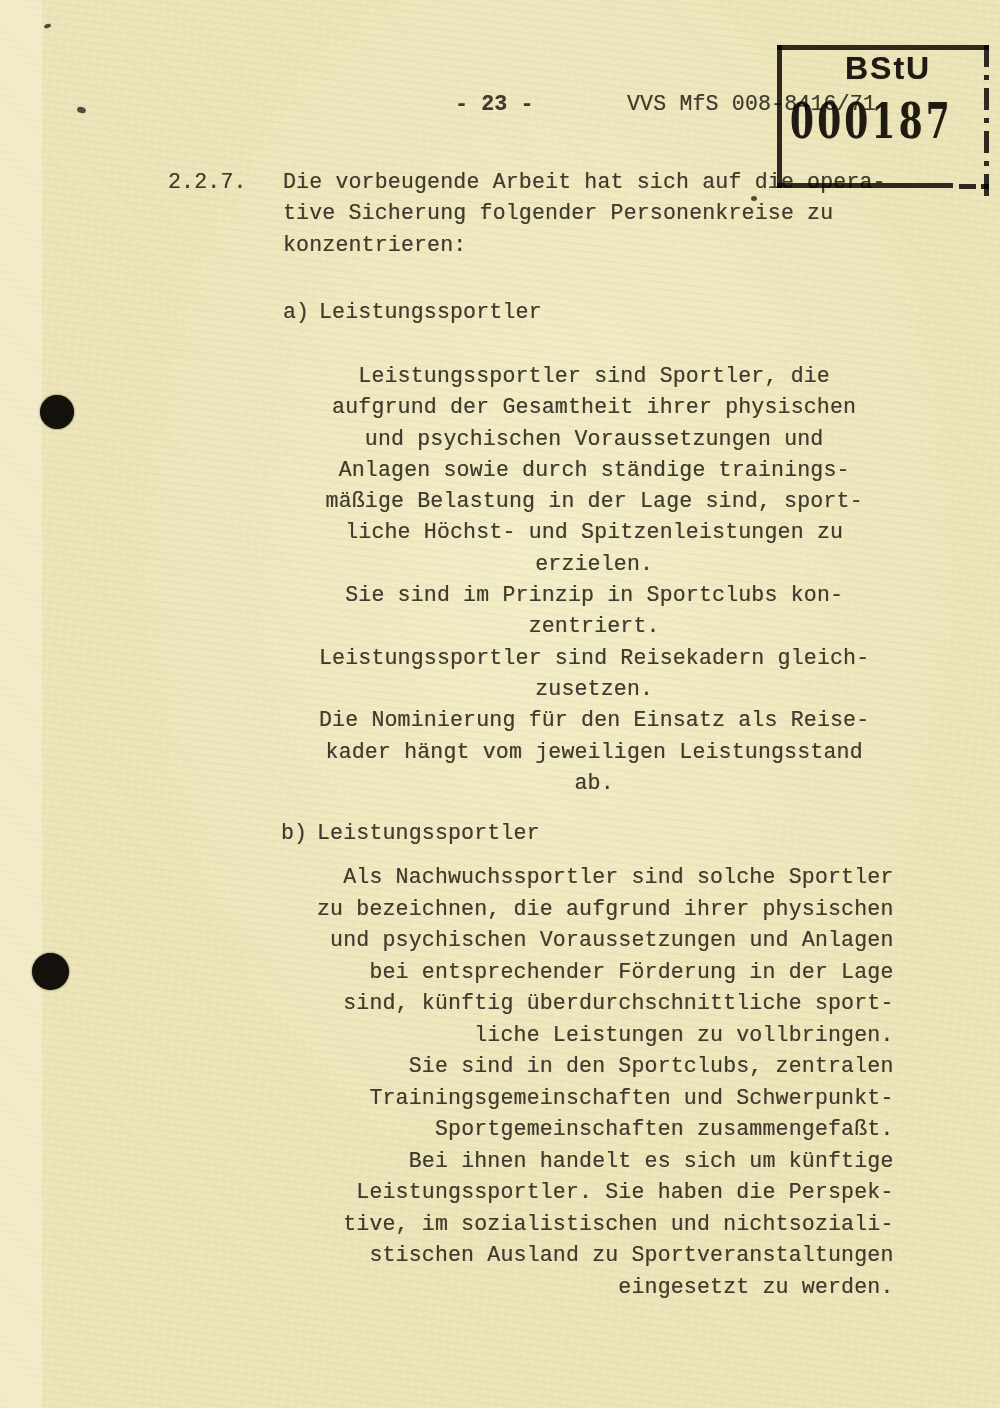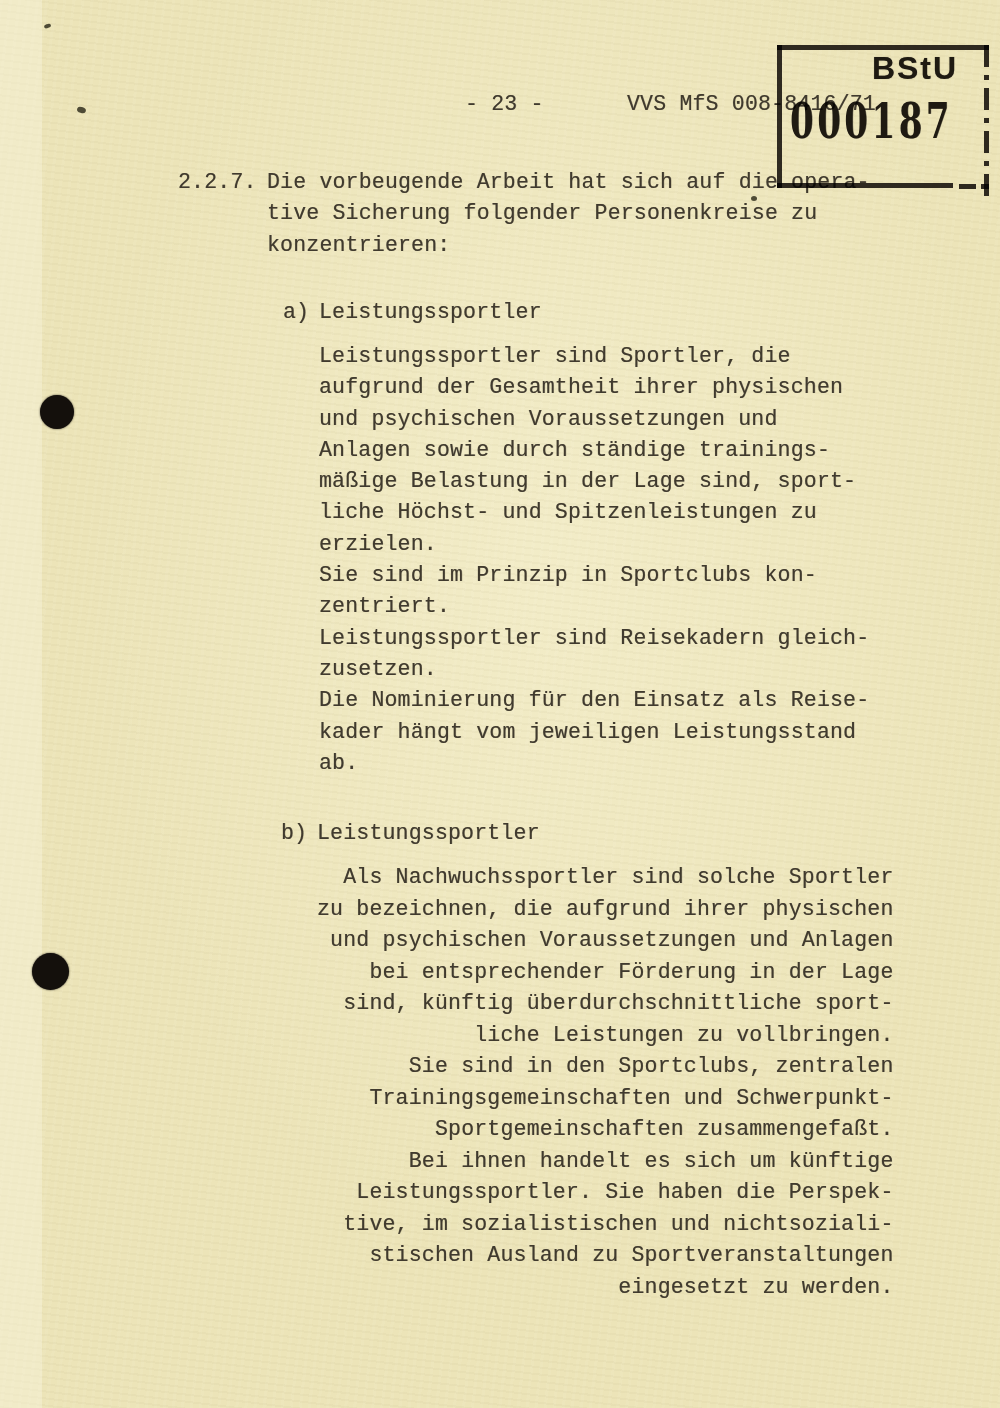--- a/index.html
+++ b/index.html
@@ -24,27 +24,27 @@
     background:rgba(250,246,226,0.38);z-index:0;
   }
   .typed{
     position:absolute;z-index:1;
     font-size:21.5px;line-height:31.3px;
     color:#403a2e;
     white-space:pre-line;
     letter-spacing:0.2px;
     text-shadow:0.4px 0.4px 0 rgba(64,58,46,0.35), -0.3px 0 0 rgba(64,58,46,0.22);
   }
-  .page-number{left:465px;top:89px;}
+  .page-number{left:455px;top:89px;font-weight:bold;}
   .classification{left:627px;top:89px;}
-  .section-number{left:178px;top:167px;}
-  .intro{left:267px;top:167px;}
+  .section-number{left:168px;top:167px;}
+  .intro{left:283px;top:167px;}
   .label-a{left:283px;top:297px;}
   .title-a{left:319px;top:297px;text-align:right;}
-  .body-a{left:319px;top:341px;}
+  .body-a{left:319px;top:361px;text-align:center;}
   .label-b{left:281px;top:818px;}
   .title-b{left:317px;top:818px;}
   .body-b{left:317px;top:862px;line-height:31.5px;text-align:right;}
 
   
   .stamp{position:absolute;z-index:2;mix-blend-mode:multiply;color:#1b1713;}
   .sb{background:currentColor;opacity:0.9;}
   .sb-top{left:777px;top:45px;width:212px;height:5px;}
   .sb-left{left:777px;top:45px;width:5px;height:143px;}
   .sb-bottom{left:777px;top:183px;width:176px;height:5px;}
@@ -54,21 +54,21 @@
     left:984px;top:45px;width:5px;height:156px;
     background:repeating-linear-gradient(to bottom,
       currentColor 0 22px, transparent 22px 30px,
       currentColor 30px 35px, transparent 35px 43px);
     opacity:0.9;
   }
   .stamp-org{
     left:845px;top:50px;width:140px;
     font-family:"Liberation Sans","DejaVu Sans",sans-serif;
     font-size:32px;font-weight:600;letter-spacing:2px;
-    color:#211d18;text-align:center;
+    color:#211d18;text-align:left;
     text-shadow:0 0 0.8px rgba(33,29,24,0.6);
   }
   .stamp-number{
     left:790px;top:92px;
     font-family:"DejaVu Serif","Liberation Serif",serif;
     font-size:34px;font-weight:600;letter-spacing:3.5px;
     color:#211d18;
     transform:scaleY(1.45);transform-origin:top left;
     text-shadow:0.5px 0 0 rgba(33,29,24,0.55);
   }

